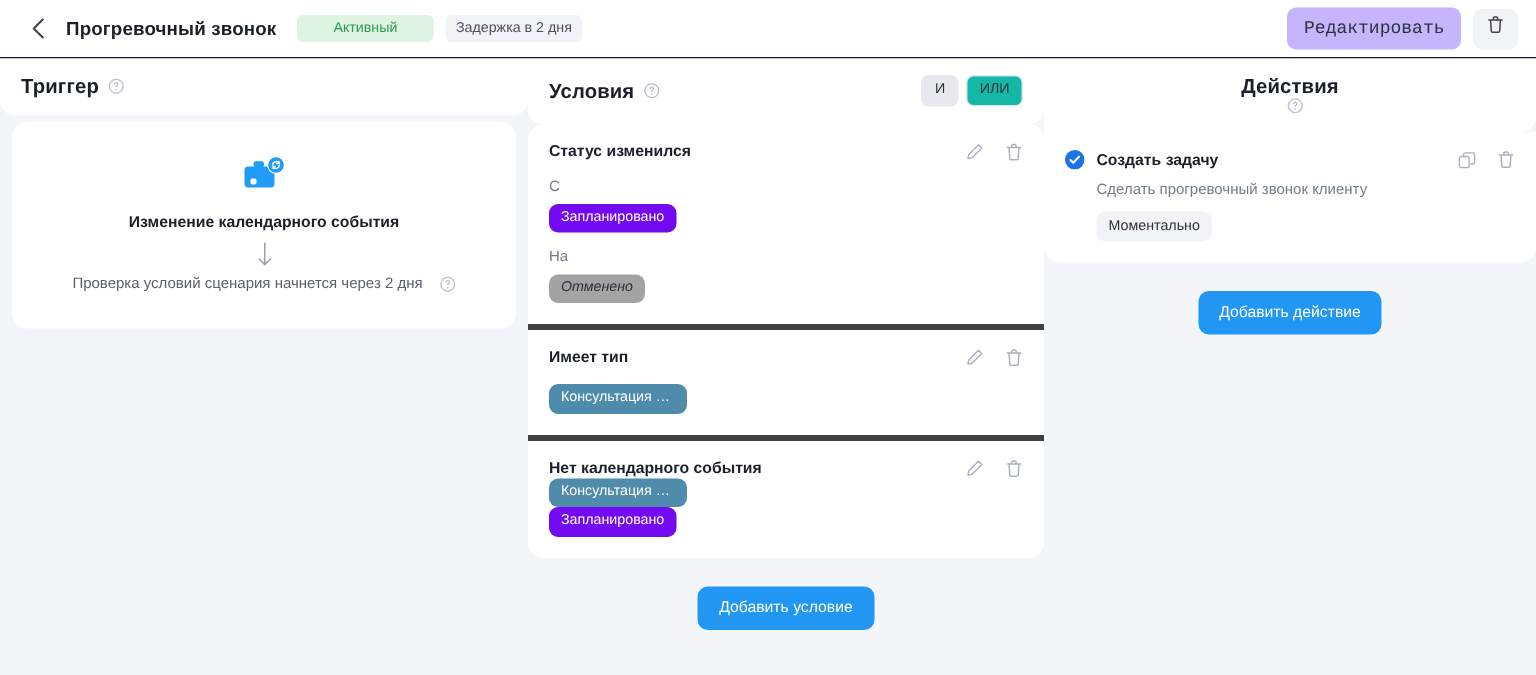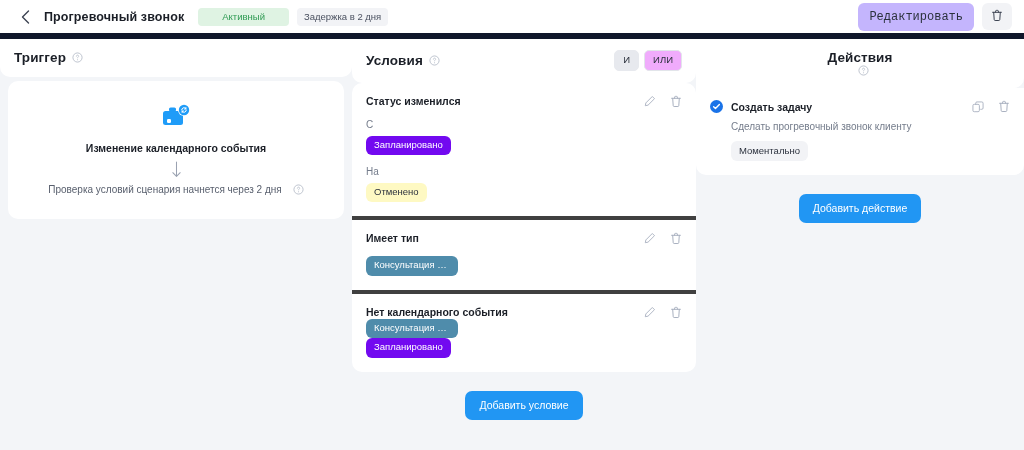--- a/index.html
+++ b/index.html
@@ -11,21 +11,21 @@
     color: #1b1f27;
   }
 
   
   .topbar {
     height: 39px;
     background: #ffffff;
     display: flex;
     align-items: center;
     padding: 0 12px 0 14px;
-    border-bottom: 6px solid #0f172a;
+    border-bottom: 1px solid #0f172a;
   }
   .back-btn {
     width: 22px; height: 22px;
     display: flex; align-items: center; justify-content: center;
     cursor: pointer;
     color: #3c4352;
   }
   .back-btn svg { display: block; }
   .page-title {
     font-size: 12.5px;
@@ -105,21 +105,21 @@
     cursor: pointer;
   }
   .head-spacer { flex: 1; }
 
   .toggle-group { display: flex; gap: 5px; }
   .toggle-btn {
     font-size: 9.5px;
     padding: 4px 8px 5px;
     border-radius: 5px;
     cursor: pointer;
-    background: #f0abfc;
+    background: #14b8a6;
     border: 1px solid #e2e5ea;
     color: #2b313d;
     font-family: inherit;
     line-height: 1;
   }
   .toggle-btn.selected {
     background: #e7e9ee;
     border-color: #e7e9ee;
   }
 
@@ -338,21 +338,21 @@
             </span>
             <span class="icon-btn">
               <svg width="12" height="13" viewBox="0 0 12 13" fill="none" aria-hidden="true">
                 <path d="M1.6 3.3h8.8M4.6 3.3V2.1c0-.4.3-.7.7-.7h1.4c.4 0 .7.3.7.7v1.2M2.7 3.3l.5 7.3c0 .5.4.9.9.9h3.8c.5 0 .9-.4.9-.9l.5-7.3" stroke="currentColor" stroke-width="1" stroke-linecap="round" stroke-linejoin="round"></path>
               </svg>
             </span>
           </div>
           <div class="cond-label">С</div>
           <div style="margin-top: 0px;"><span class="chip chip-purple" style="background: rgb(114, 9, 240);">Запланировано</span></div>
           <div class="cond-label">На</div>
-          <div style="margin-top: 0px;"><span class="chip chip-salmon" style="background: #fef9c3;">Отменено</span></div>
+          <div style="margin-top: 0px;"><span class="chip chip-salmon" style="background: #a3a3a3; font-style: italic;">Отменено</span></div>
         </div>
         <div class="cond-card">
           <div class="cond-head">
             <div class="cond-title">Имеет тип</div>
             <span class="icon-btn">
               <svg width="12" height="12" viewBox="0 0 13 13" fill="none" aria-hidden="true">
                 <path d="M9 1.6l2.4 2.4-7 7-3 .6.6-3 7-7z" stroke="currentColor" stroke-width="1" stroke-linejoin="round"></path>
               </svg>
             </span>
             <span class="icon-btn">

